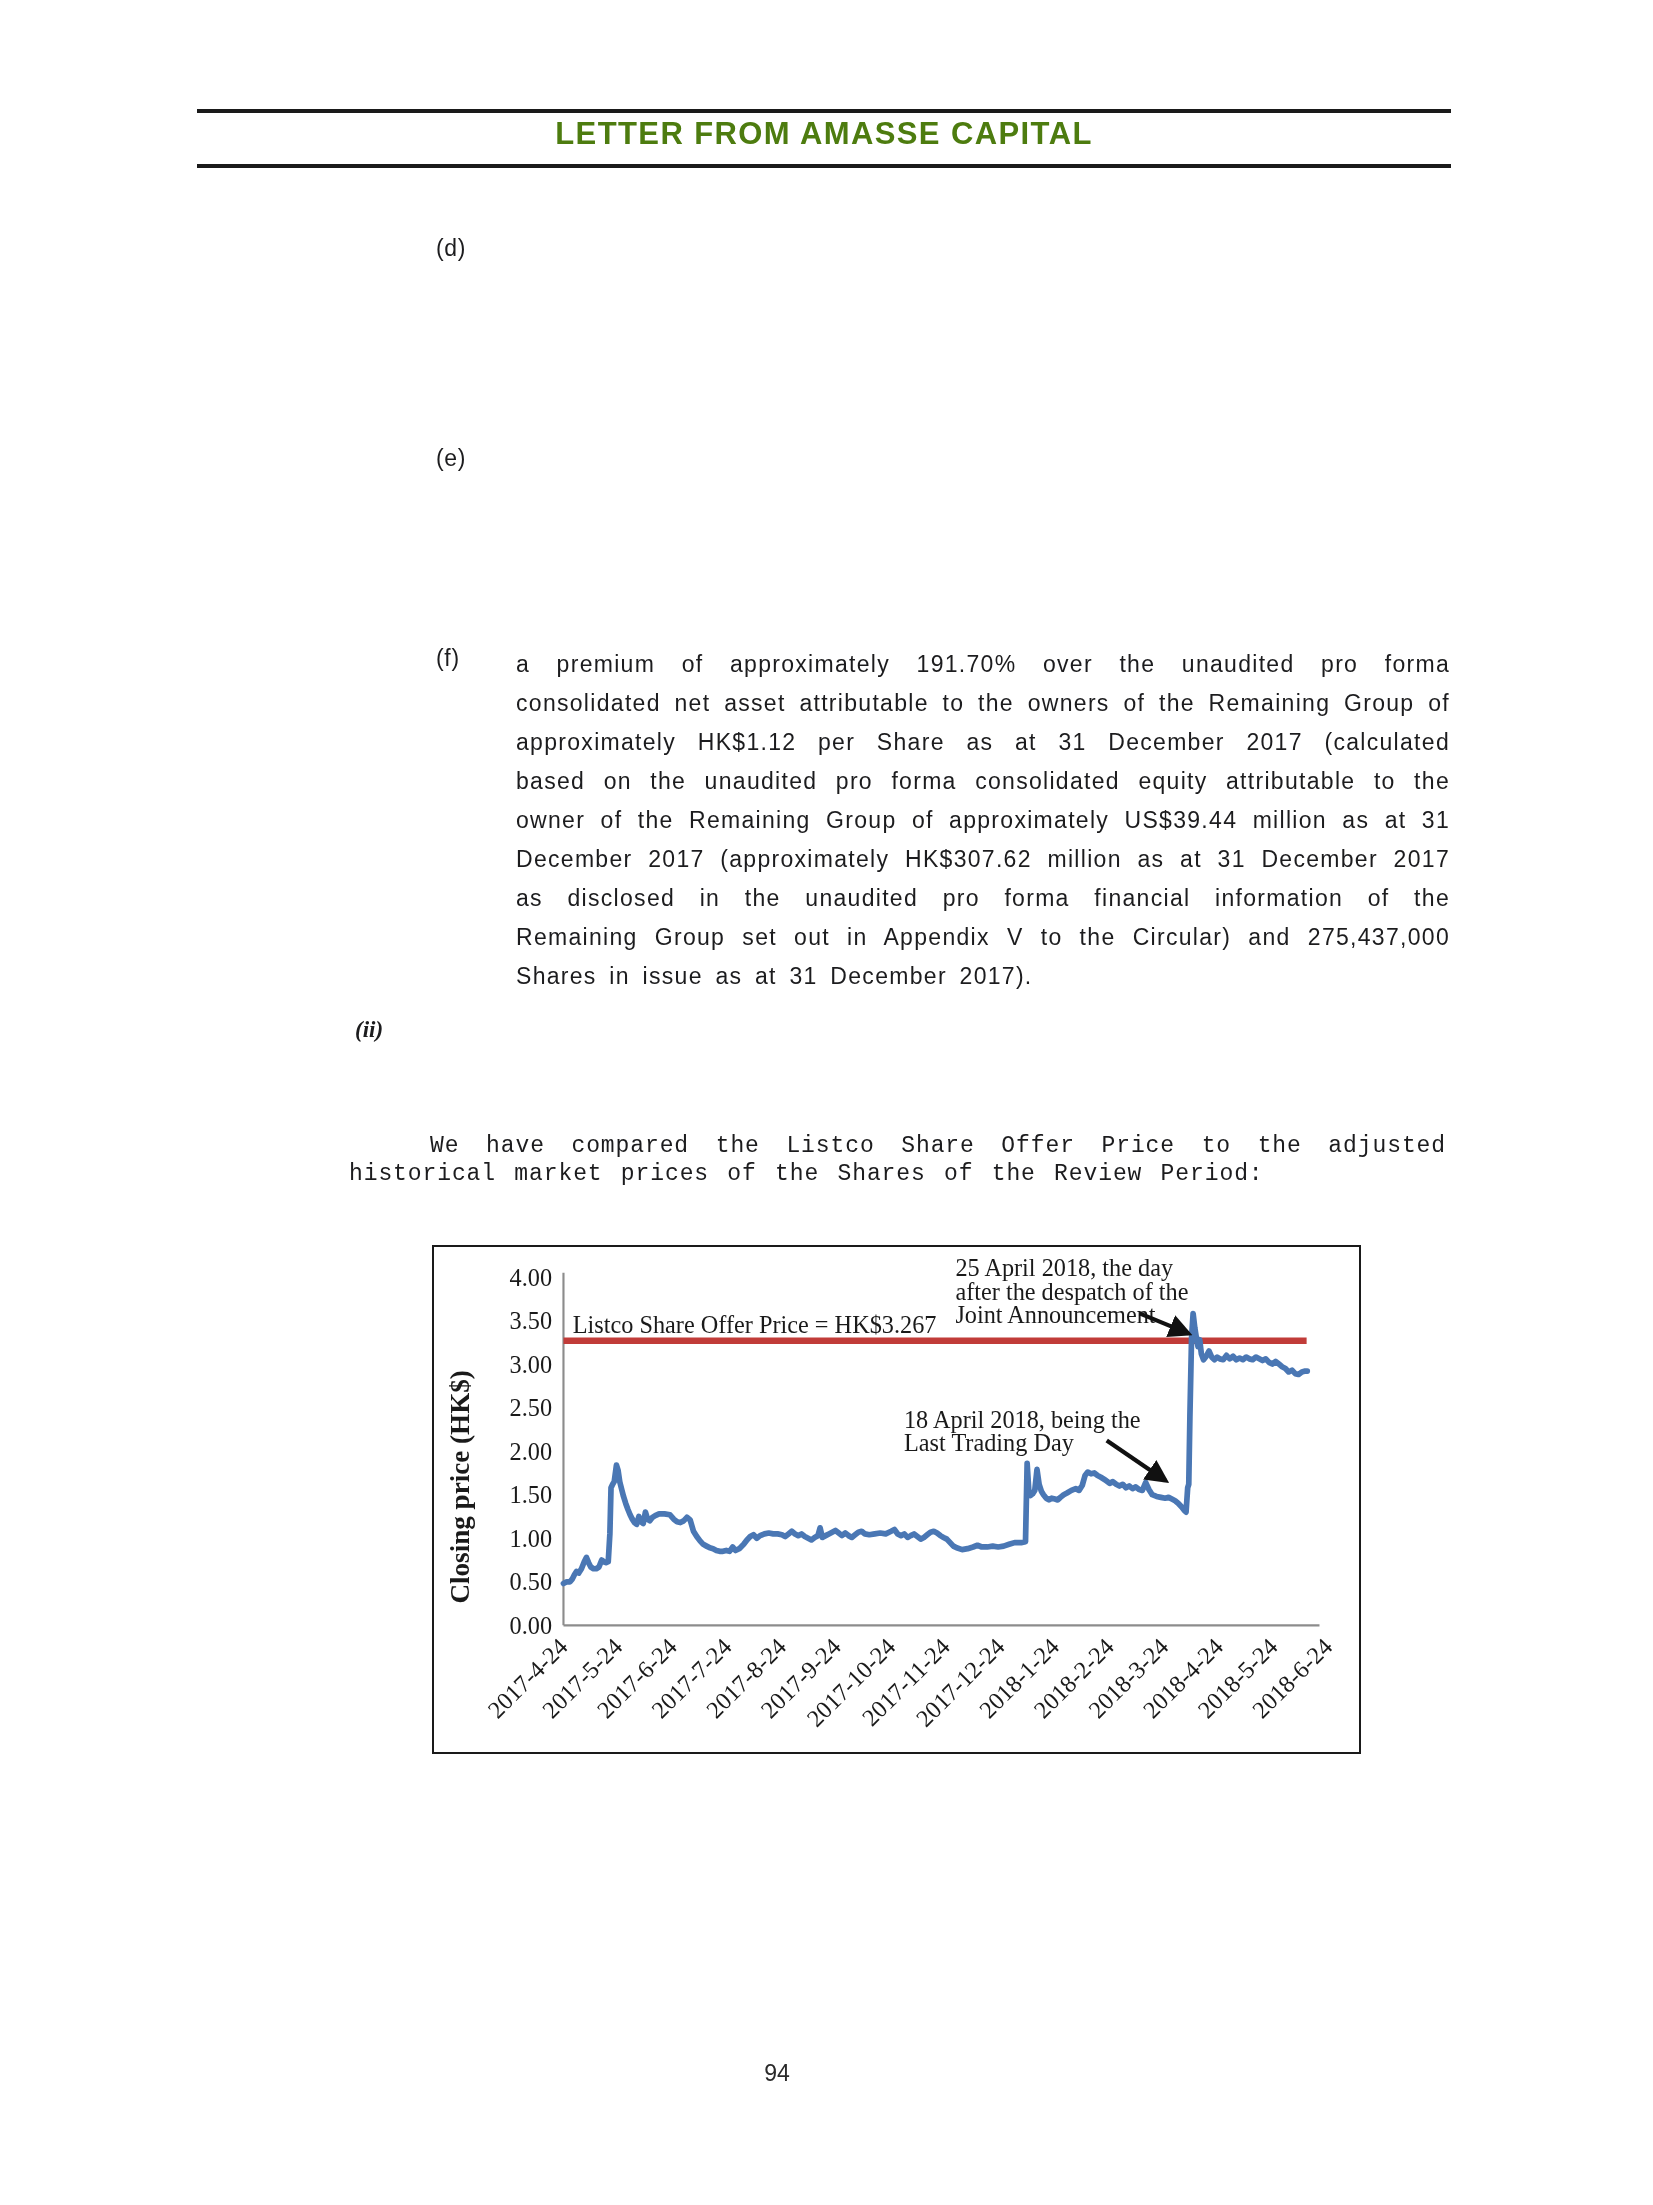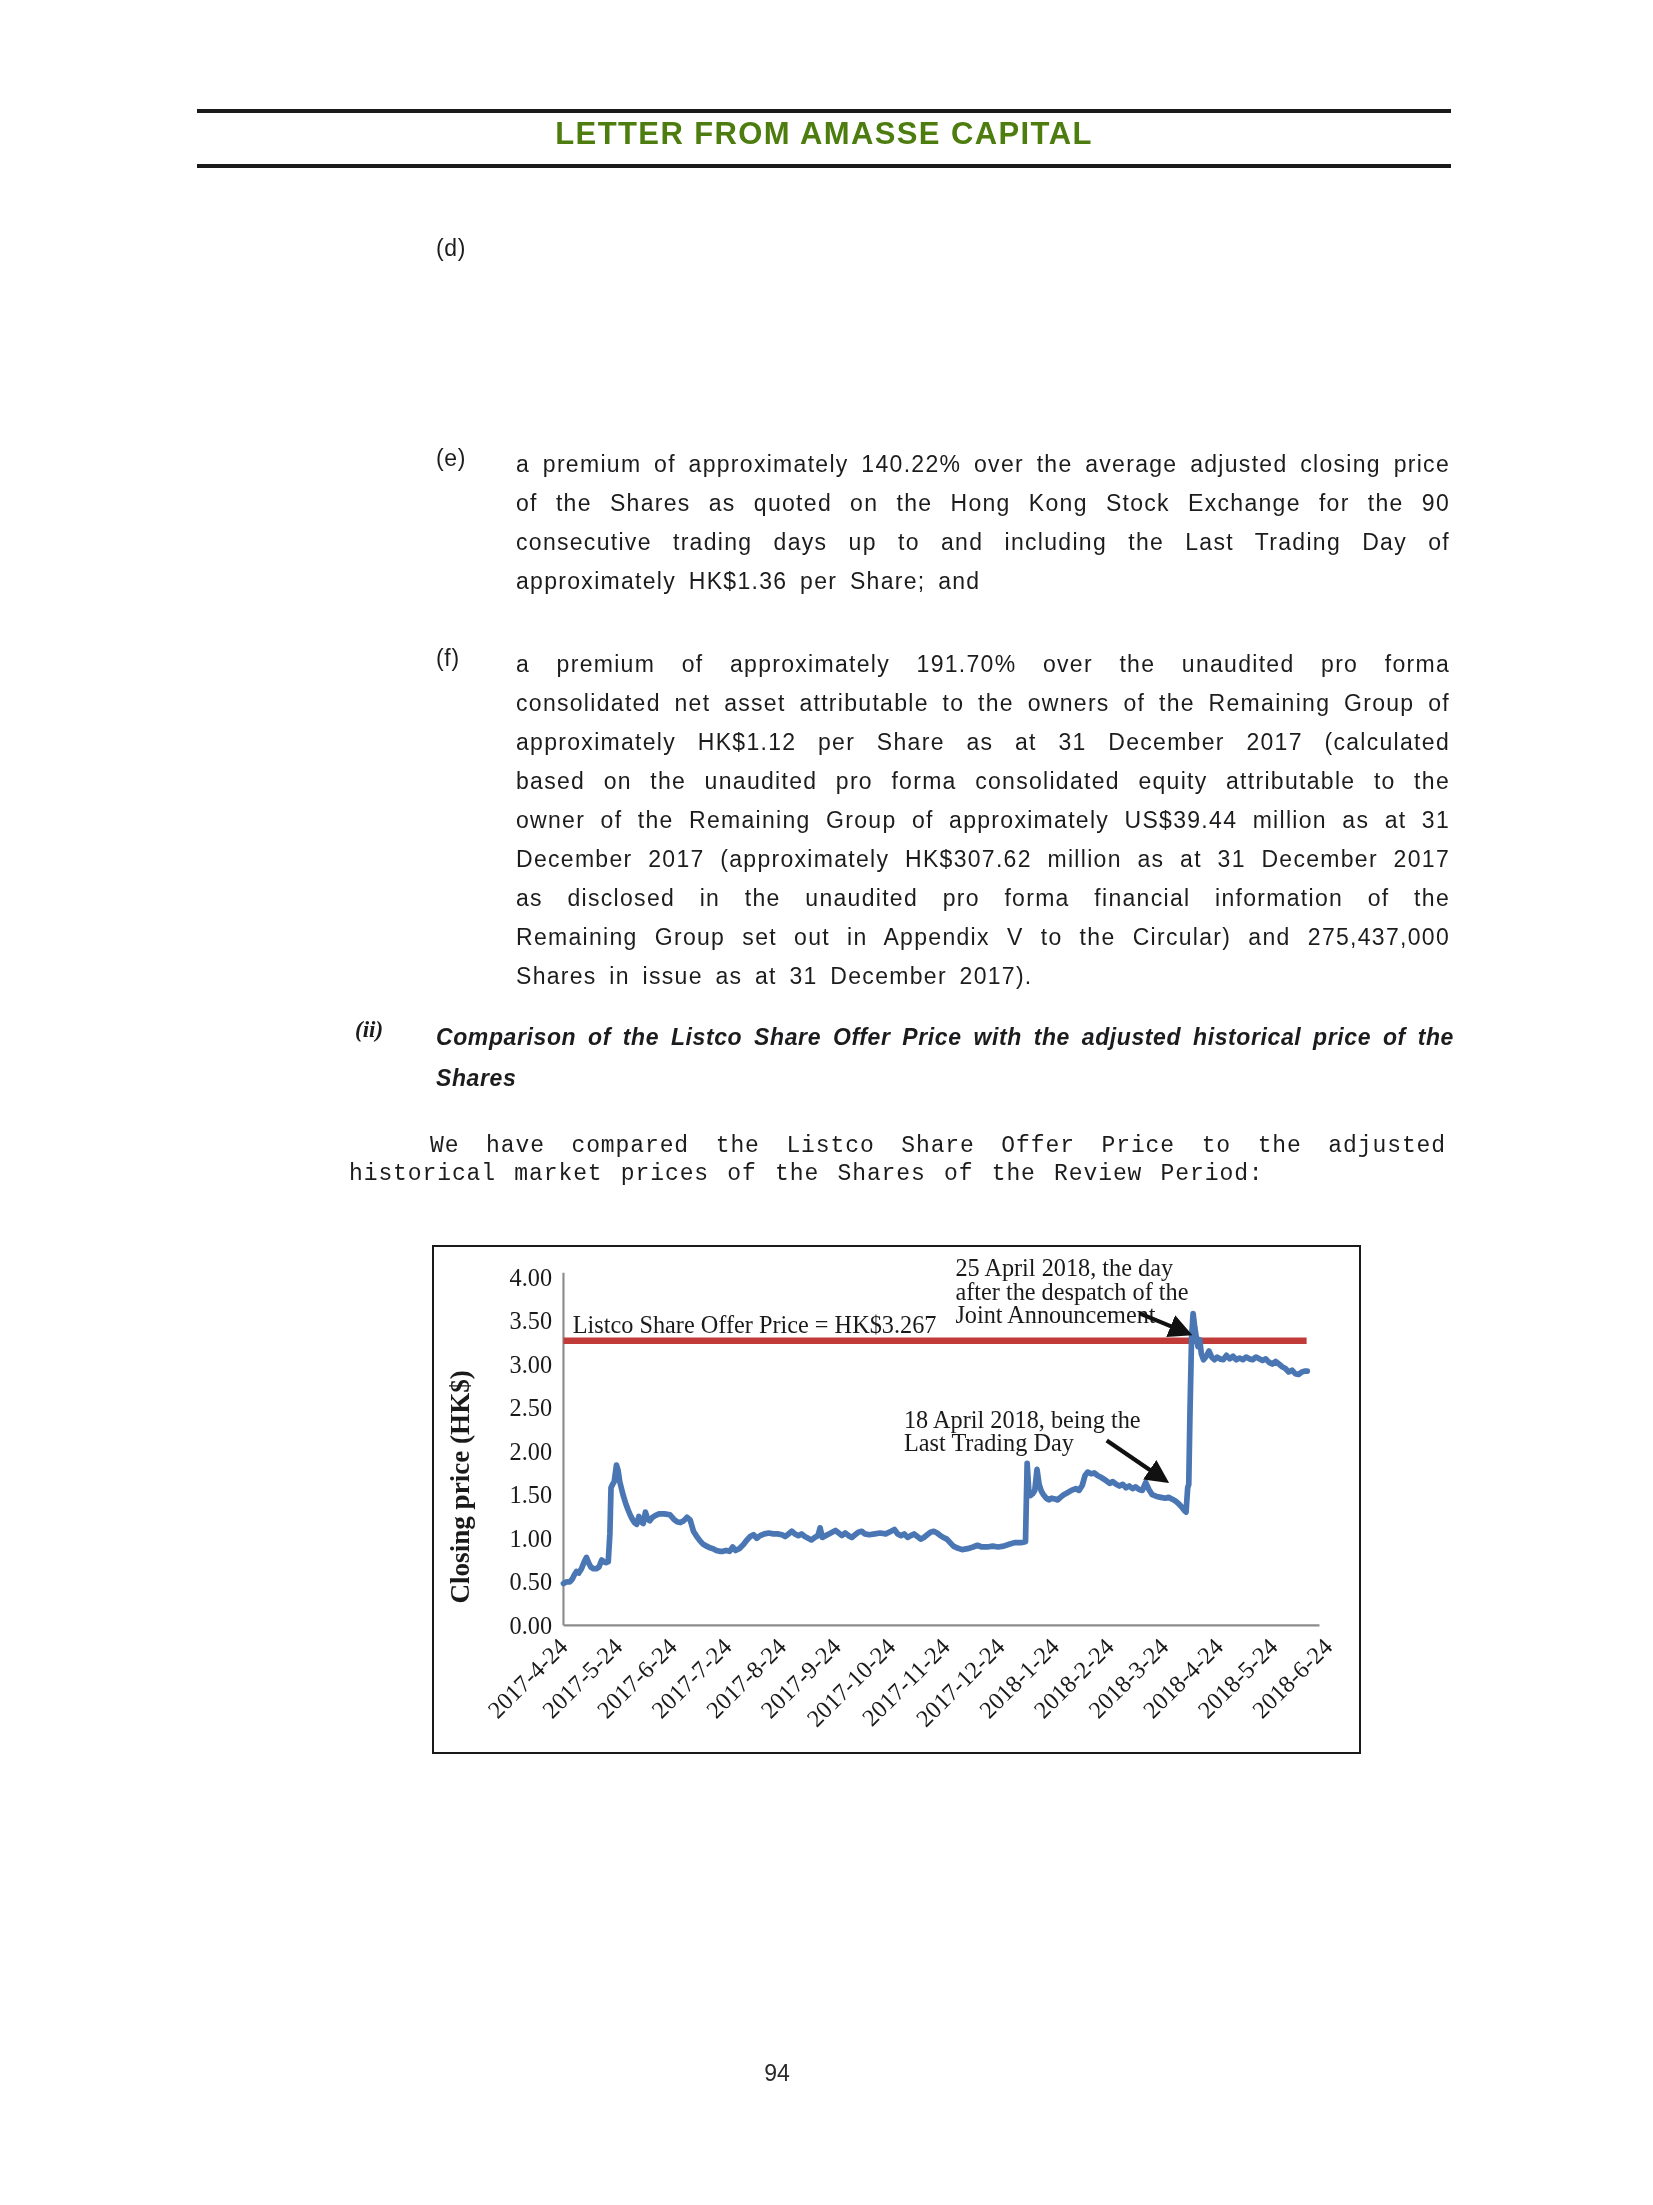--- a/index.html
+++ b/index.html
@@ -112,27 +112,25 @@
 
 <div class="page">
 
   <div class="rule rule-top"></div>
   <div class="doc-title">LETTER FROM AMASSE CAPITAL</div>
   <div class="rule rule-bottom"></div>
 
   <div class="para-label" style="top:235px">(d)</div>
 
   <div class="para-label" style="top:445px">(e)</div>
-  <div class="para-text" style="top:445px">a premium of approximately 140.22% over the average adjusted closing price of the Shares as quoted on the Hong Kong Stock Exchange for the 90 consecutive trading days up to and including the Last Trading Day of approximately HK$1.36 per Share; and</div>
 
   <div class="para-label" style="top:645px">(f)</div>
   <div class="para-text" style="top:645px">a premium of approximately 191.70% over the unaudited pro forma consolidated net asset attributable to the owners of the Remaining Group of approximately HK$1.12 per Share as at 31 December 2017 (calculated based on the unaudited pro forma consolidated equity attributable to the owner of the Remaining Group of approximately US$39.44 million as at 31 December 2017 (approximately HK$307.62 million as at 31 December 2017 as disclosed in the unaudited pro forma financial information of the Remaining Group set out in Appendix V to the Circular) and 275,437,000 Shares in issue as at 31 December 2017).</div>
 
   <div class="sec-label">(ii)</div>
-  <div class="sec-heading">Comparison of the Listco Share Offer Price with the adjusted historical price of the Shares</div>
 
   <div class="intro-para">We have compared the Listco Share Offer Price to the adjusted historical market prices of the Shares of the Review Period:</div>
 
   <div class="chart-box">
     <svg id="chart-svg" width="925" height="504" viewBox="0 0 1295 706">
         <defs>
           <marker id="arrowhead" viewBox="0 0 10 10" refX="8" refY="5" markerWidth="5.5" markerHeight="5.5" orient="auto">
             <path d="M0,0 L10,5 L0,10 z" fill="#111111"></path>
           </marker>
         </defs>

